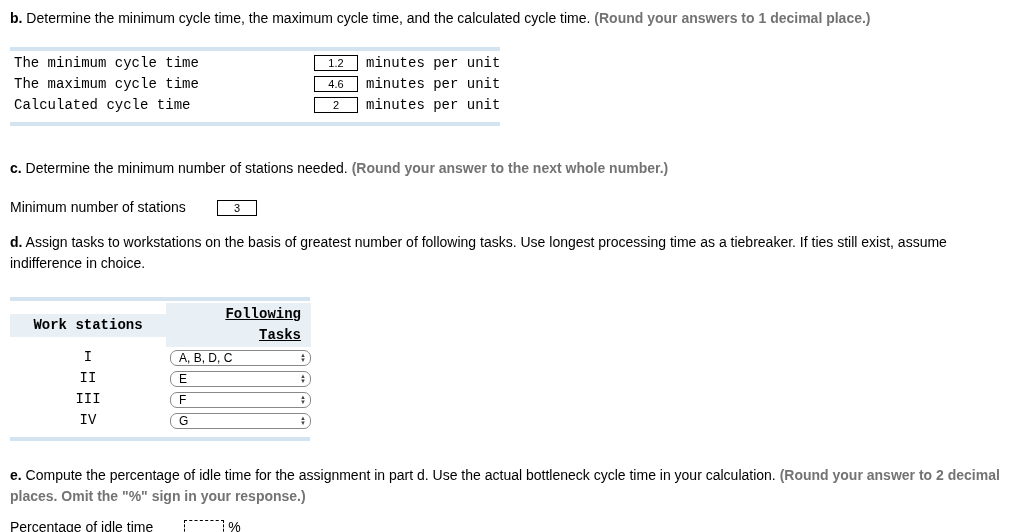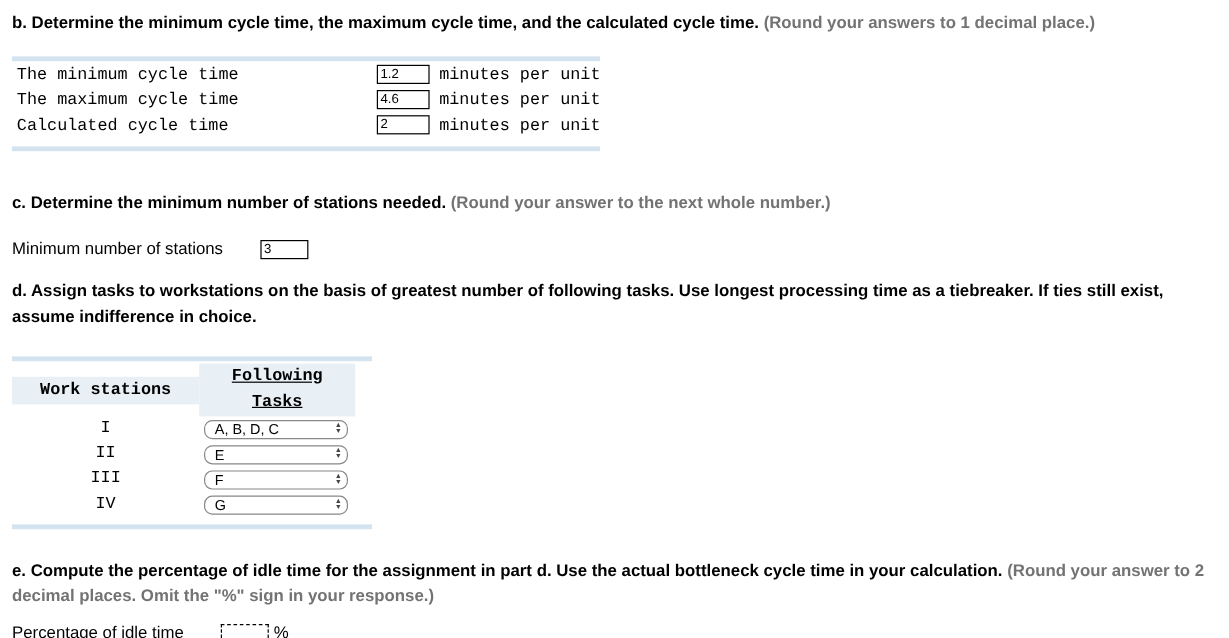--- a/index.html
+++ b/index.html
@@ -6,65 +6,65 @@
   body {
     font-family: Arial, Helvetica, sans-serif;
     font-size: 14px;
     color: #000;
     background: #fff;
     padding: 8px 10px;
     line-height: 1.5;
     width: 1024px;
   }
   .q { margin-bottom: 18px; }
-  .q-text { display: inline; font-weight: bold; }
+  .q-text { display: inline; }
   .bold { font-weight: bold; }
   .red { color: #737373; font-weight: bold; }
   .ruler {
     height: 4px;
     width: 490px;
     background: #d4e3f0;
     margin: 6px 0 2px 0;
   }
   .mono-table {
     font-family: "Courier New", monospace;
     font-size: 14px;
     border-collapse: collapse;
   }
   .mono-table td { padding: 0 4px; white-space: nowrap; height: 19px; }
   .val-input {
     display: inline-block;
     border: 1px solid #000;
     height: 16px;
     width: 44px;
-    text-align: left;
+    text-align: center;
     padding: 0 2px;
     font-size: 11px;
     line-height: 14px;
     vertical-align: middle;
     background: #fff;
     font-family: Arial, sans-serif;
   }
   .val-input.sm { width: 40px; }
   .label-line { margin: 8px 0; }
   .header-cell {
     font-family: "Courier New", monospace;
     background: #e8eff5;
     text-align: center;
     padding: 1px 10px;
     font-size: 14px;
   }
-  .header-cell.u { text-decoration: underline; }
+  .header-cell.u { text-decoration: underline; text-align: right; }
   .dd {
     display: inline-flex;
     align-items: center;
     border: 1px solid #888;
     border-radius: 7px;
     height: 16px;
-    width: 120px;
+    width: 141px;
     padding: 0 4px 0 8px;
     font-size: 12px;
     background: #fff;
     justify-content: space-between;
   }
   .dd .stepper {
     display: inline-flex;
     flex-direction: column;
     font-size: 6px;
     line-height: 5px;

